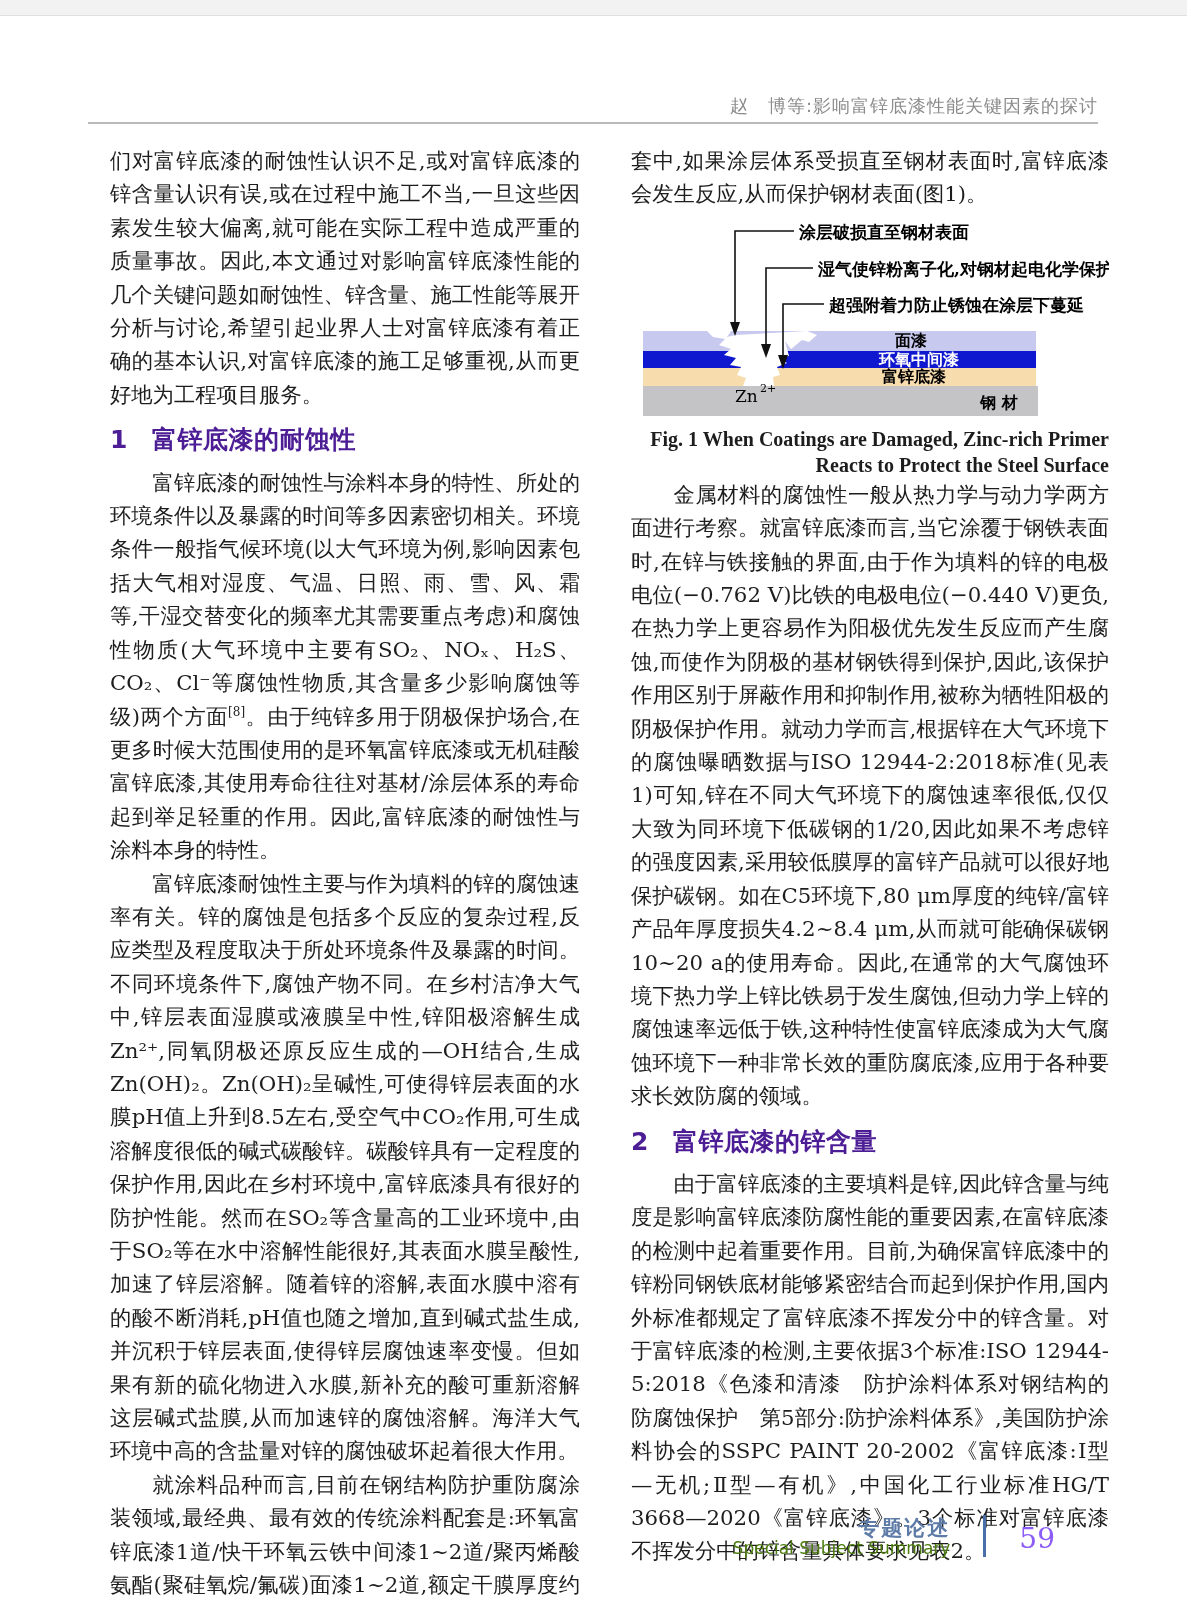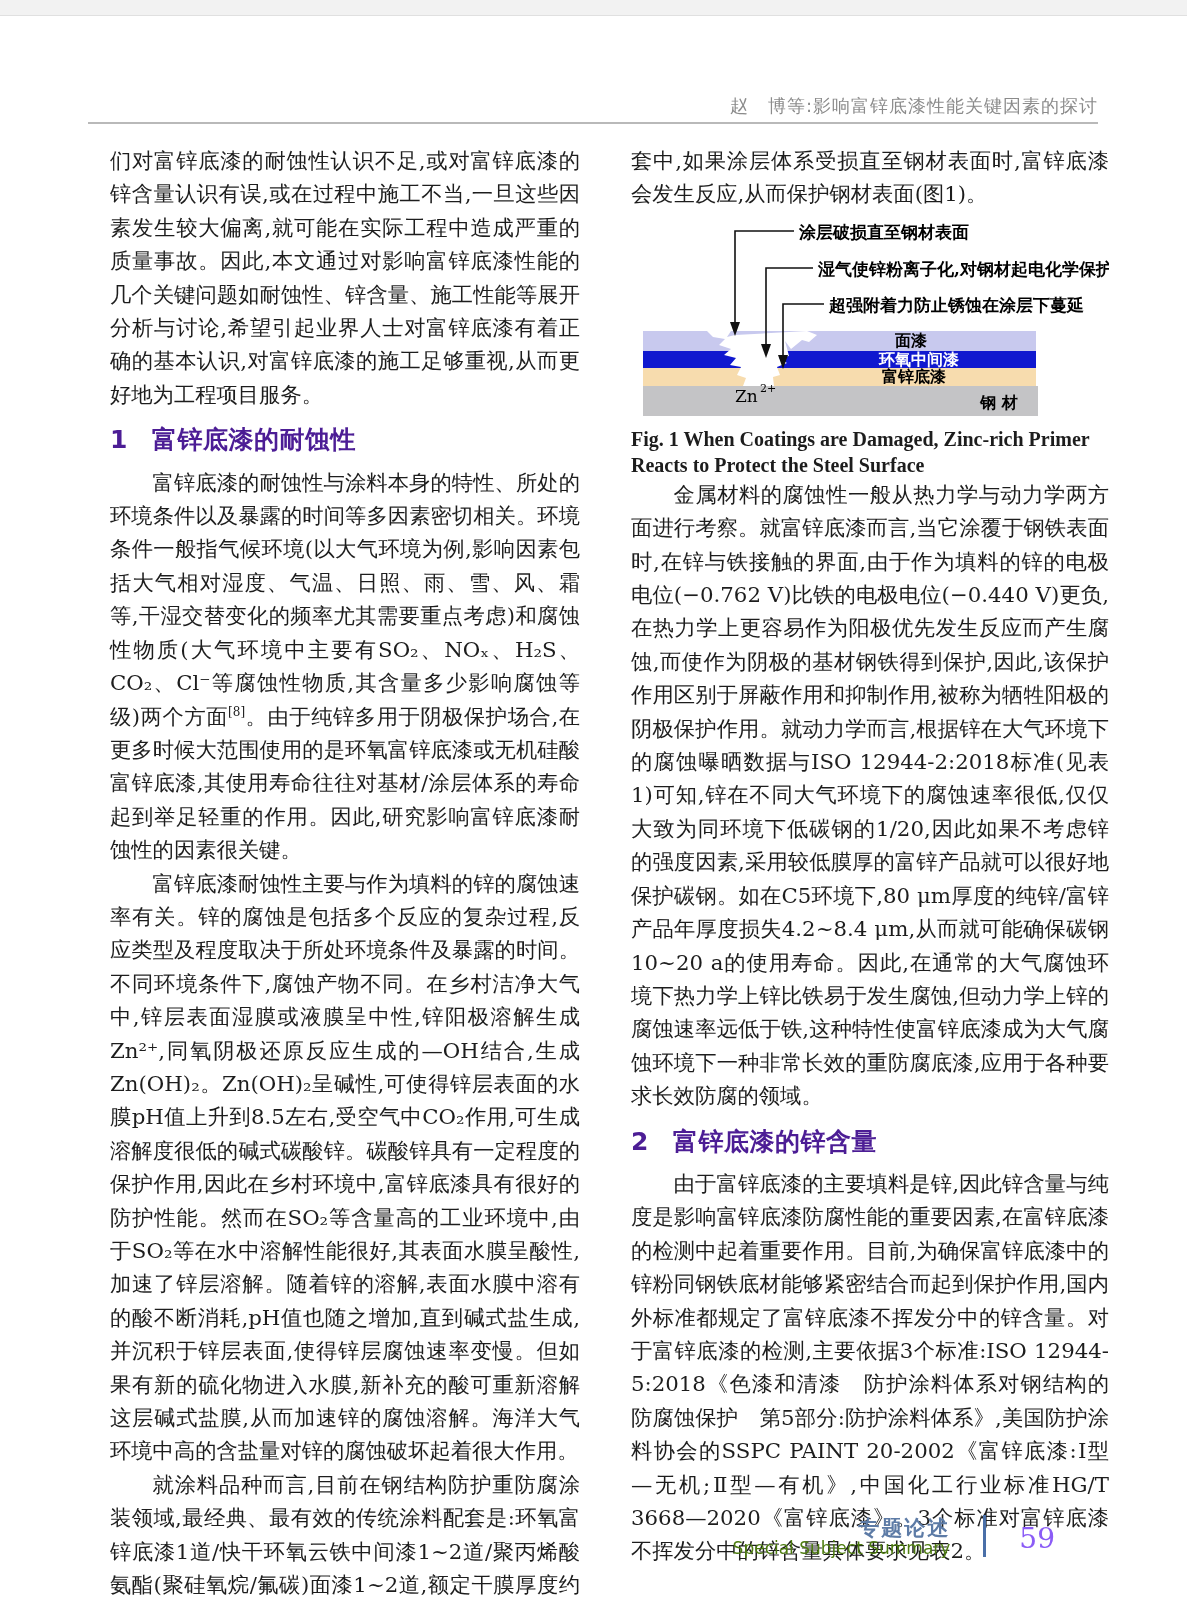--- a/index.html
+++ b/index.html
@@ -33,21 +33,21 @@
   }
   h2.section .num { margin-right:24px; }
   .figure { margin-top:0; }
   .figure svg { display:block; }
   .figure svg text { font-family:"DejaVu Serif", serif; }
   .fig-caption-zh {
     margin-top:6px; font-size:19.5px; font-weight:bold; text-align:center;
     line-height:26px; text-indent:0;
   }
   .fig-caption-en {
-    font-size:20px; font-weight:bold; text-align:left; line-height:26px;
+    font-size:20px; font-weight:bold; text-align:right; line-height:26px;
     font-family:"Liberation Serif", serif; text-indent:0;
   }
   .after-figure { margin-top:14px; }
   .footer {
     position:absolute; top:1496px; right:132px;
     display:flex; align-items:center;gap:24px;
   }
   .footer-text { text-align:right; margin-right:9px; }
   .footer-zh {
     font-family:"DejaVu Sans", sans-serif; font-weight:bold;
@@ -68,21 +68,21 @@
   <div class="running-head">赵　博等:影响富锌底漆性能关键因素的探讨</div>
   <div class="head-rule"></div>
 
   <div class="col col-left">
     <p>们对富锌底漆的耐蚀性认识不足,或对富锌底漆的锌含量认识有误,或在过程中施工不当,一旦这些因素发生较大偏离,就可能在实际工程中造成严重的质量事故。因此,本文通过对影响富锌底漆性能的几个关键问题如耐蚀性、锌含量、施工性能等展开分析与讨论,希望引起业界人士对富锌底漆有着正确的基本认识,对富锌底漆的施工足够重视,从而更好地为工程项目服务。</p>
 
     <h2 class="section">
       <span class="num">1</span><span>富锌底漆的耐蚀性</span>
     </h2>
 
-    <p class="indent"><span>富锌底漆的耐蚀性与涂料本身的特性、所处的环境条件以及暴露的时间等多因素密切相关。环境条件一般指气候环境(以大气环境为例,影响因素包括大气相对湿度、气温、日照、雨、雪、风、霜等,干湿交替变化的频率尤其需要重点考虑)和腐蚀性物质(大气环境中主要有SO₂、NOₓ、H₂S、CO₂、Cl⁻等腐蚀性物质,其含量多少影响腐蚀等级)两个方面</span><sup class="ref">[8]</sup><span>。由于纯锌多用于阴极保护场合,在更多时候大范围使用的是环氧富锌底漆或无机硅酸富锌底漆,其使用寿命往往对基材/涂层体系的寿命起到举足轻重的作用。因此,研究影响富锌底漆耐蚀性的因素很关键。</span></p>
+    <p class="indent"><span>富锌底漆的耐蚀性与涂料本身的特性、所处的环境条件以及暴露的时间等多因素密切相关。环境条件一般指气候环境(以大气环境为例,影响因素包括大气相对湿度、气温、日照、雨、雪、风、霜等,干湿交替变化的频率尤其需要重点考虑)和腐蚀性物质(大气环境中主要有SO₂、NOₓ、H₂S、CO₂、Cl⁻等腐蚀性物质,其含量多少影响腐蚀等级)两个方面</span><sup class="ref">[8]</sup><span>。由于纯锌多用于阴极保护场合,在更多时候大范围使用的是环氧富锌底漆或无机硅酸富锌底漆,其使用寿命往往对基材/涂层体系的寿命起到举足轻重的作用。因此,富锌底漆的耐蚀性与涂料本身的特性。</span></p>
 
     <p class="indent">富锌底漆耐蚀性主要与作为填料的锌的腐蚀速率有关。锌的腐蚀是包括多个反应的复杂过程,反应类型及程度取决于所处环境条件及暴露的时间。不同环境条件下,腐蚀产物不同。在乡村洁净大气中,锌层表面湿膜或液膜呈中性,锌阳极溶解生成Zn²⁺,同氧阴极还原反应生成的—OH结合,生成Zn(OH)₂。Zn(OH)₂呈碱性,可使得锌层表面的水膜pH值上升到8.5左右,受空气中CO₂作用,可生成溶解度很低的碱式碳酸锌。碳酸锌具有一定程度的保护作用,因此在乡村环境中,富锌底漆具有很好的防护性能。然而在SO₂等含量高的工业环境中,由于SO₂等在水中溶解性能很好,其表面水膜呈酸性,加速了锌层溶解。随着锌的溶解,表面水膜中溶有的酸不断消耗,pH值也随之增加,直到碱式盐生成,并沉积于锌层表面,使得锌层腐蚀速率变慢。但如果有新的硫化物进入水膜,新补充的酸可重新溶解这层碱式盐膜,从而加速锌的腐蚀溶解。海洋大气环境中高的含盐量对锌的腐蚀破坏起着很大作用。</p>
 
     <p class="indent">就涂料品种而言,目前在钢结构防护重防腐涂装领域,最经典、最有效的传统涂料配套是:环氧富锌底漆1道/快干环氧云铁中间漆1~2道/聚丙烯酸氨酯(聚硅氧烷/氟碳)面漆1~2道,额定干膜厚度约200~380 μm。这一配套多年来已被广泛应用于能源电力、桥梁、港口码头、石油化工、船舶和海上设施等腐蚀相对严重的各个领域,并被证明是行之有效的。在上述配</p>
   </div>
 
   <div class="col col-right">
     <p>套中,如果涂层体系受损直至钢材表面时,富锌底漆会发生反应,从而保护钢材表面(图1)。</p>
 
     <div class="figure">

